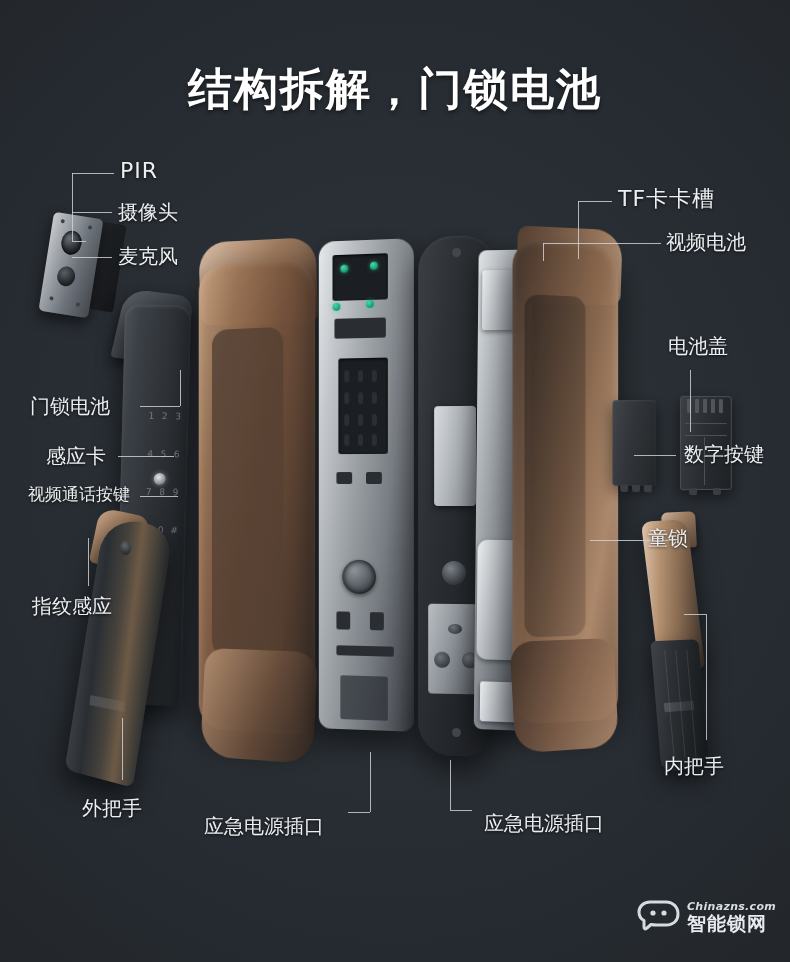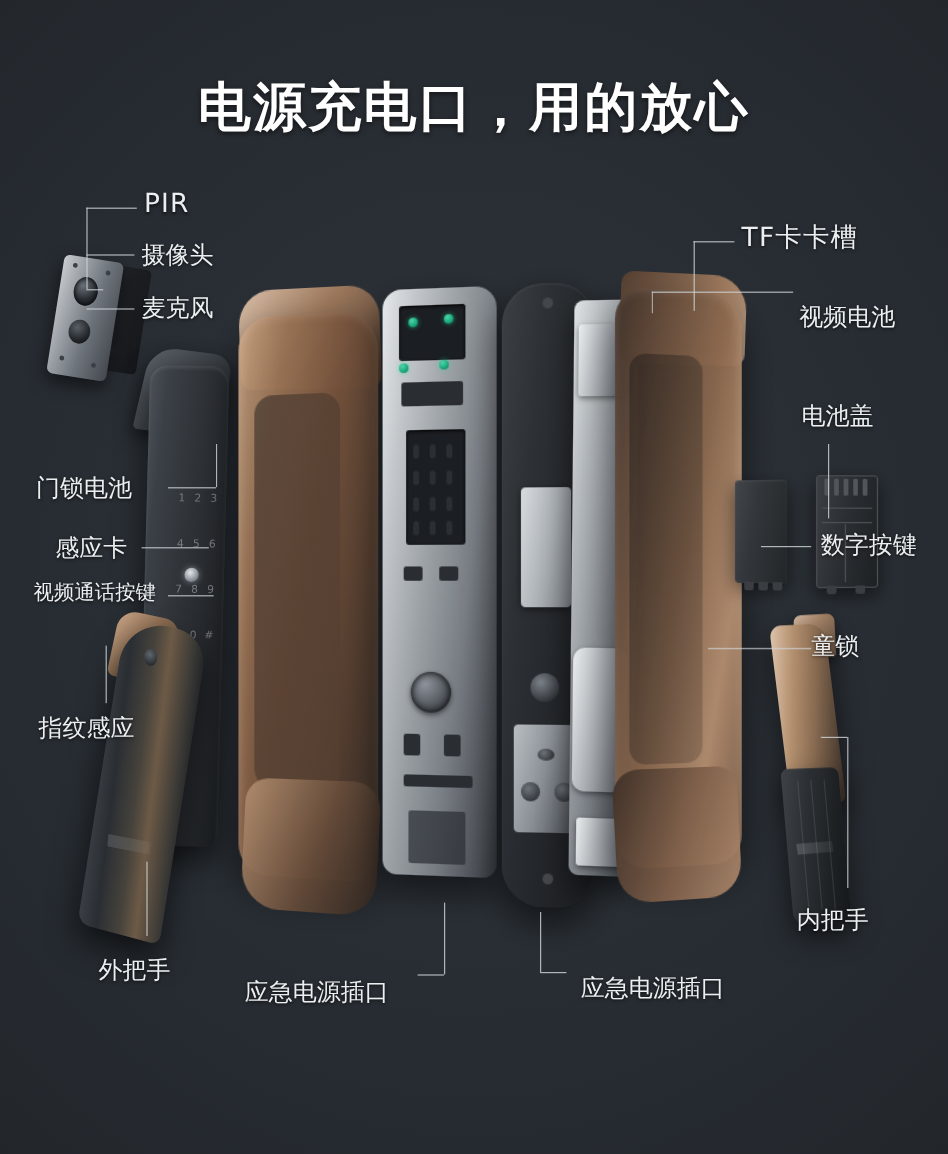--- a/index.html
+++ b/index.html
@@ -255,21 +255,21 @@
   .wm-en{color:#d8dde2;font-size:11px;font-style:italic;font-weight:bold;letter-spacing:.3px;
          font-family:"DejaVu Sans","Liberation Sans",sans-serif;}
   .wm-cn{color:#e8ecef;font-size:19px;font-weight:bold;letter-spacing:1px;margin-top:2px;
          font-family:"DejaVu Sans","Liberation Sans",sans-serif;}
 </style>
 </head>
 <body>
 
 <div id="stage">
 
-  <div class="title">电源充电口，用的放心</div>
+  <div class="title">结构拆解，门锁电池</div>
 
   <div class="part cam-back">
     <div class="cam-fin" style="left:-6px;top:14px;width:16px;height:9px;"></div>
     <div class="cam-fin" style="left:-6px;top:44px;width:16px;height:9px;"></div>
     <div class="cam-fin" style="left:2px;top:66px;width:22px;height:8px;transform:rotate(18deg);"></div>
   </div>
   <div class="part cam-body">
     <div class="cam-lens"></div>
     <div class="cam-lens2"></div>
     <div class="cam-dot" style="left:8px;top:6px;"></div>
@@ -425,29 +425,42 @@
   <div class="ln v" style="left:450px;top:760px;height:50px;"></div>
   <div class="ln h" style="left:450px;top:810px;width:22px;"></div>
   <div class="lbl" style="left:484px;top:813px;">应急电源插口</div>
 
   <div class="ln h" style="left:578px;top:201px;width:34px;"></div>
   <div class="ln v" style="left:578px;top:201px;height:58px;"></div>
   <div class="lbl lat" style="left:618px;top:188px;">TF卡卡槽</div>
 
   <div class="ln h" style="left:543px;top:243px;width:118px;"></div>
   <div class="ln v" style="left:543px;top:243px;height:18px;"></div>
-  <div class="lbl" style="left:666px;top:232px;margin-top:22px;">视频电池</div>
+  <div class="lbl" style="left:666px;top:232px;">视频电池</div>
 
   <div class="ln v" style="left:690px;top:370px;height:62px;"></div>
   <div class="lbl" style="left:668px;top:336px;">电池盖</div>
 
   <div class="ln h" style="left:634px;top:455px;width:42px;"></div>
   <div class="lbl" style="left:684px;top:444px;">数字按键</div>
 
   <div class="ln h" style="left:590px;top:540px;width:86px;"></div>
-  <div class="lbl" style="left:676px;top:528px;">童锁</div>
+  <div class="lbl" style="left:648px;top:528px;">童锁</div>
 
   <div class="ln h" style="left:684px;top:614px;width:22px;"></div>
   <div class="ln v" style="left:706px;top:614px;height:126px;"></div>
   <div class="lbl" style="left:664px;top:756px;">内把手</div>
 
+  <div class="wm">
+    <div class="wm-cloud">
+      <svg width="44" height="36" viewBox="0 0 44 36" aria-hidden="true">
+        <path d="M14 3 C7 3 3 8 3 13 C3 17 5 20 8 21.5 L8 28 C8 30 9.5 30.5 11 29 L15 25.5 C17 26 19 26 21 26 L30 26 C38 26 42 21 42 15 C42 8 37 3 30 3 Z" fill="none" stroke="#d6dbe0" stroke-width="3" stroke-linejoin="round"></path>
+        <circle cx="17" cy="14" r="2.6" fill="#d6dbe0"></circle>
+        <circle cx="28" cy="14" r="2.6" fill="#d6dbe0"></circle>
+      </svg>
+    </div>
+    <div class="wm-text">
+      <span class="wm-en">Chinazns.com</span>
+      <span class="wm-cn">智能锁网</span>
+    </div>
+  </div>
 
 </div>
 
 </body></html>

